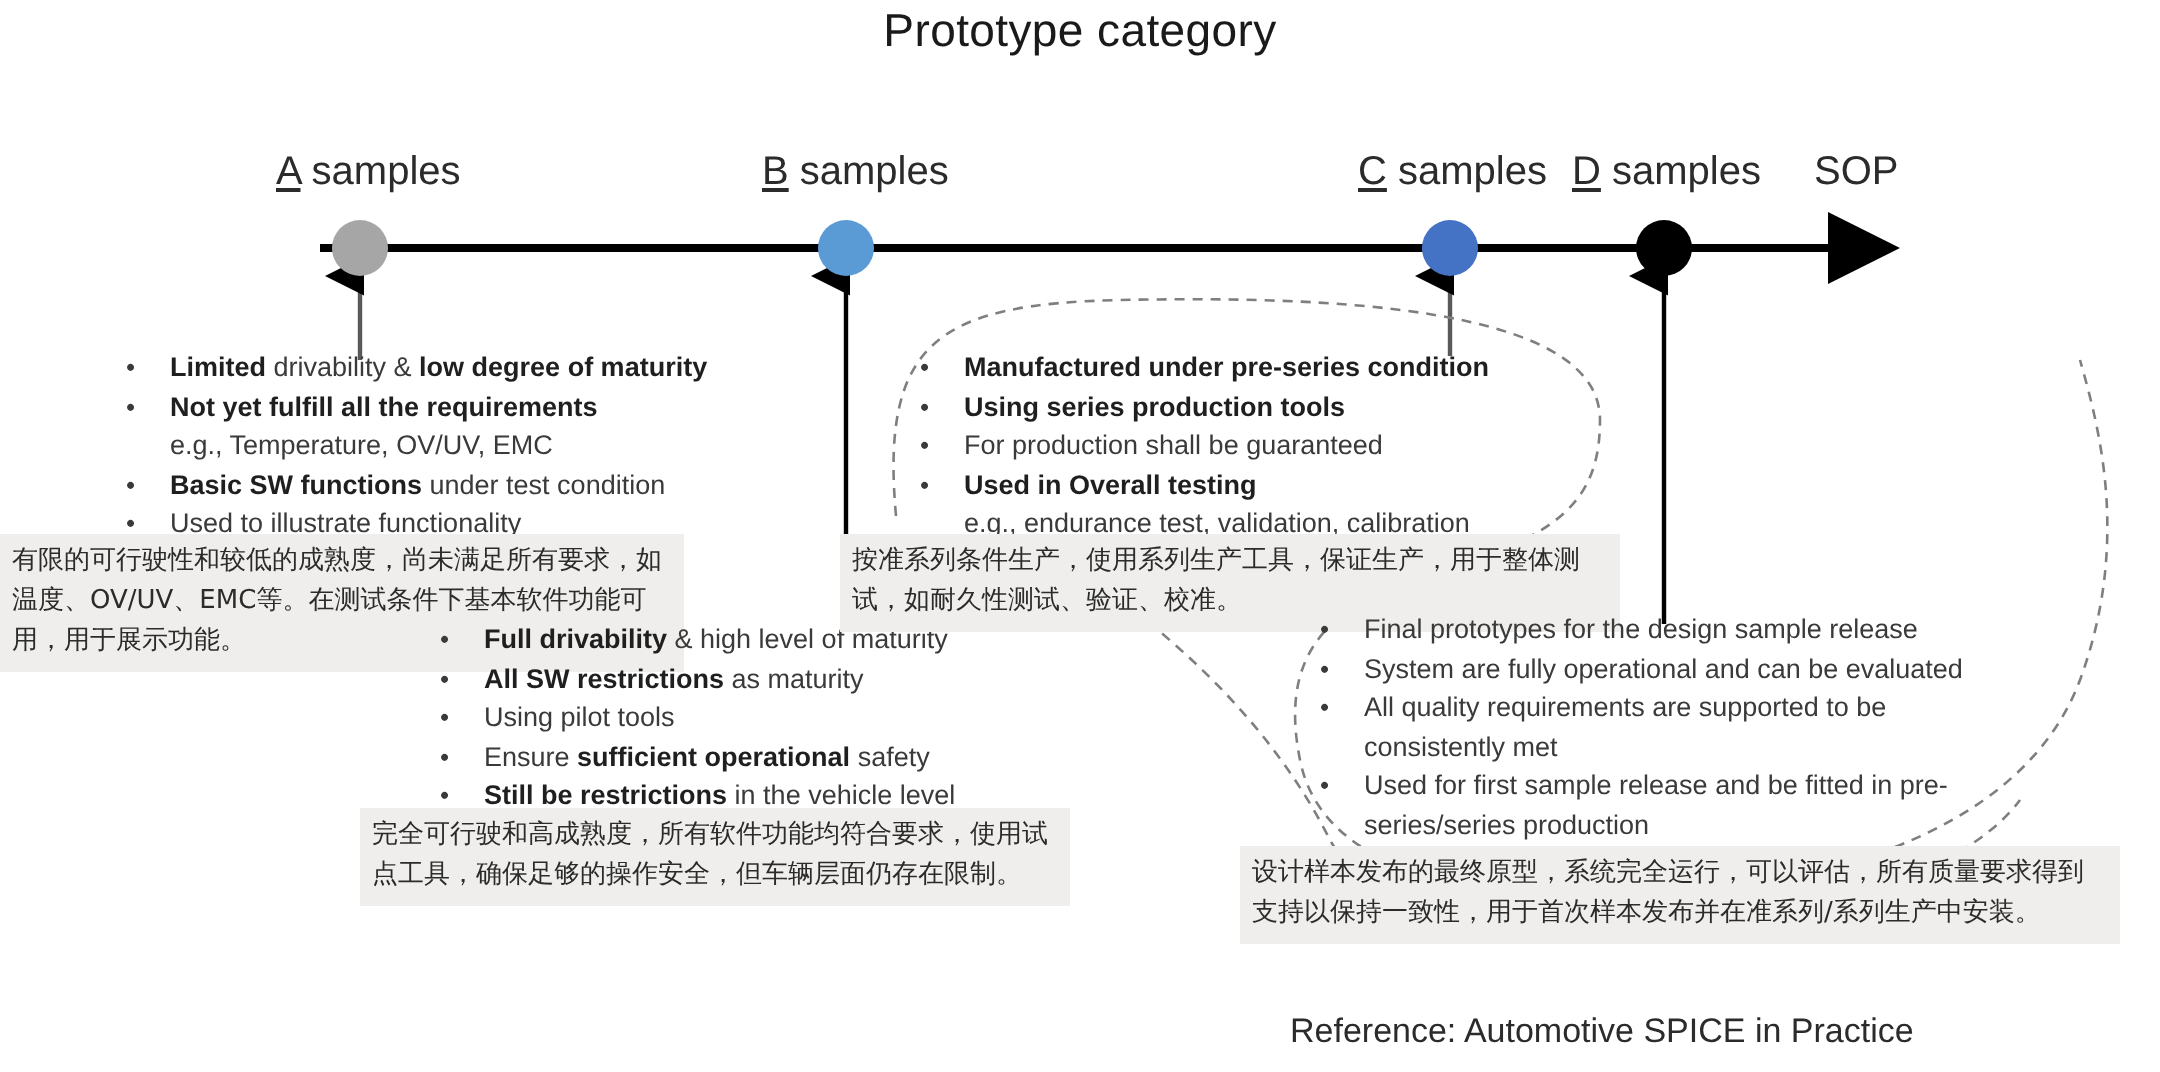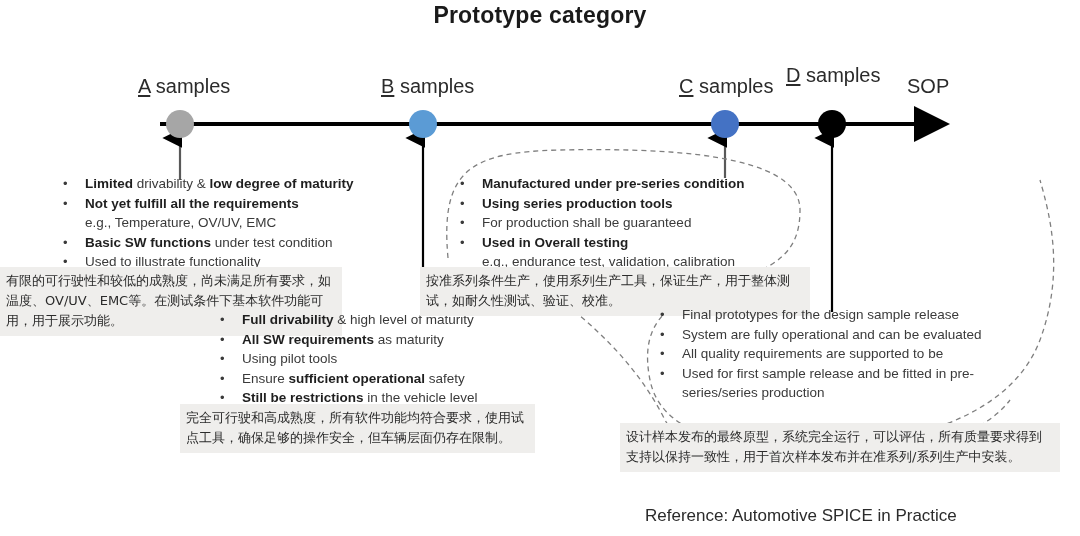--- a/index.html
+++ b/index.html
@@ -22,21 +22,21 @@
     height: 536px;
   }
   .abs { position: absolute; }
 
   
   #title {
     left: 0; top: 2px;
     width: 1080px;
     text-align: center;
     font-size: 23px;
-    font-weight: bold;
+    font-weight: normal;
     color: #1a1a1a;
     letter-spacing: 0.2px;
   }
 
   
   #overlay {
     position: absolute;
     left: 0; top: 0;
     width: 1080px; height: 536px;
     pointer-events: none;
@@ -139,21 +139,21 @@
 
   <div class="abs milestone-label" style="left:138px; top:75px;">
     <span class="letter">A</span><span> samples</span>
   </div>
   <div class="abs milestone-label" style="left:381px; top:75px;">
     <span class="letter">B</span><span> samples</span>
   </div>
   <div class="abs milestone-label" style="left:679px; top:75px;">
     <span class="letter">C</span><span> samples</span>
   </div>
-  <div class="abs milestone-label" style="left:786px; top:64px;">
+  <div class="abs milestone-label" style="left:786px; top:75px;">
     <span class="letter">D</span><span> samples</span>
   </div>
   <div class="abs milestone-label" style="left:907px; top:75px;">
     <span>SOP</span>
   </div>
 
   <div class="abs bullets" id="blk-a" style="left:63px; top:174px; width:360px;">
       <div class="row">
         <span class="dot">•</span>
         <span class="txt"><b>Limited</b><span> drivability &amp; </span><b>low degree of maturity</b></span>
@@ -177,21 +177,21 @@
     </div>
   <div class="abs cn" style="left:0px; top:267px; width:342px;">有限的可行驶性和较低的成熟度，尚未满足所有要求，如温度、OV/UV、EMC等。在测试条件下基本软件功能可用，用于展示功能。</div>
 
   <div class="abs bullets" id="blk-b" style="left:220px; top:310px; width:340px;">
       <div class="row">
         <span class="dot">•</span>
         <span class="txt"><b>Full drivability</b><span> &amp; high level of maturity</span></span>
       </div>
       <div class="row">
         <span class="dot">•</span>
-        <span class="txt"><b>All SW requirements</b><span> as maturity</span></span>
+        <span class="txt"><b>All SW restrictions</b><span> as maturity</span></span>
       </div>
       <div class="row">
         <span class="dot">•</span>
         <span class="txt"><span>Using pilot tools</span></span>
       </div>
       <div class="row">
         <span class="dot">•</span>
         <span class="txt"><span>Ensure </span><b>sufficient operational</b><span> safety</span></span>
       </div>
       <div class="row">
@@ -231,20 +231,24 @@
         <span class="txt"><span>Final prototypes for the design sample release</span></span>
       </div>
       <div class="row">
         <span class="dot">•</span>
         <span class="txt"><span>System are fully operational and can be evaluated</span></span>
       </div>
       <div class="row">
         <span class="dot">•</span>
         <span class="txt"><span>All quality requirements are supported to be</span></span>
       </div>
+      <div class="row sub">
+        <span class="dot">•</span>
+        <span class="txt"><span>consistently met</span></span>
+      </div>
       <div class="row">
         <span class="dot">•</span>
         <span class="txt"><span>Used for first sample release and be fitted in pre-</span></span>
       </div>
       <div class="row sub">
         <span class="dot">•</span>
         <span class="txt"><span>series/series production</span></span>
       </div>
     </div>
   <div class="abs cn" style="left:620px; top:423px; width:440px;">设计样本发布的最终原型，系统完全运行，可以评估，所有质量要求得到支持以保持一致性，用于首次样本发布并在准系列/系列生产中安装。</div>

